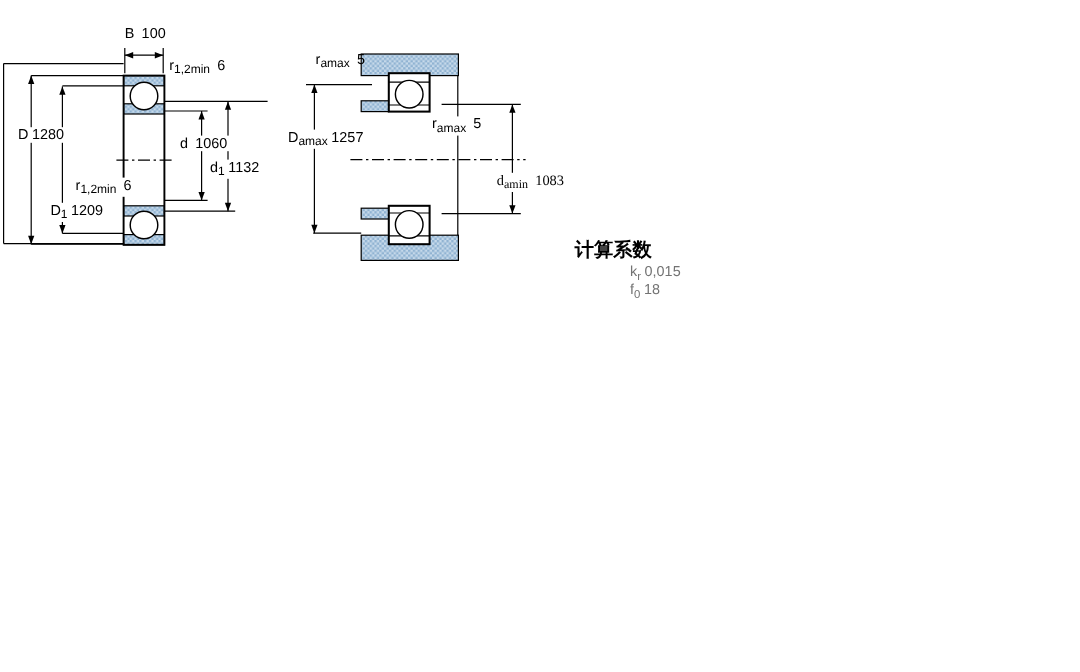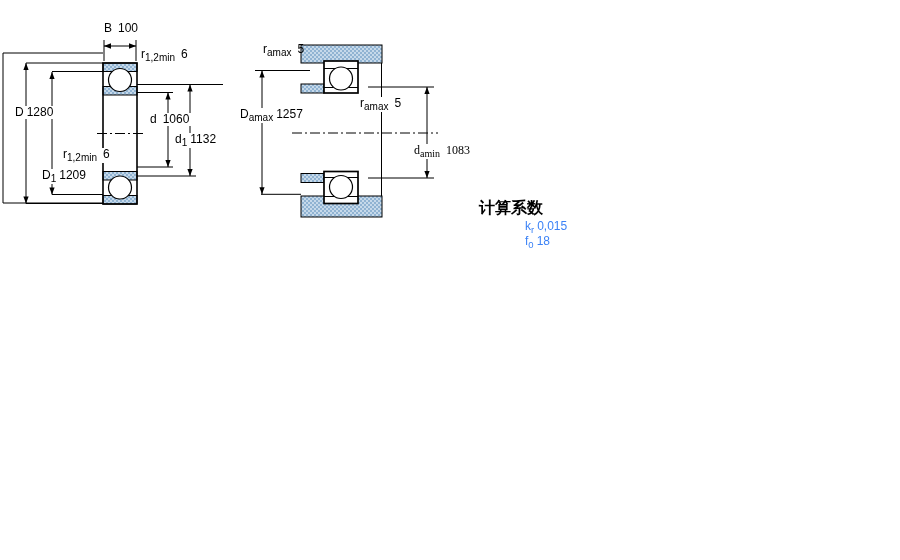--- a/index.html
+++ b/index.html
@@ -6,21 +6,21 @@
   #stage{position:relative;width:796px;height:560px;background:#fff;overflow:hidden;
          font-family:"Liberation Sans","DejaVu Sans",sans-serif;}
   #drawing{position:absolute;left:0;top:0;}
   .dim-label{position:absolute;font-size:12px;line-height:1.1;color:#000;background:#fff;
              white-space:nowrap;padding:0 2px;}
   .dim-label.nobg{background:transparent;}
   .dim-label sub{font-size:10px;vertical-align:-3px;letter-spacing:0;}
   .val{margin-left:6px;}
   .val-sm{margin-left:3px;}
   .calc-title{position:absolute;font-size:16px;font-weight:bold;color:#000;white-space:nowrap;}
-  .calc-row{position:absolute;font-size:12px;color:#3b82f6;white-space:nowrap;padding-left:48px;}
+  .calc-row{position:absolute;font-size:12px;color:#737373;white-space:nowrap;padding-left:48px;}
   .calc-row sub{font-size:9.5px;vertical-align:-3px;}
 </style>
 </head>
 <body>
 
 <div id="stage">
 
   <svg id="drawing" width="900" height="560" viewBox="0 0 900 560">
     <defs>
       <pattern id="hatch" width="4" height="4" patternUnits="userSpaceOnUse">

